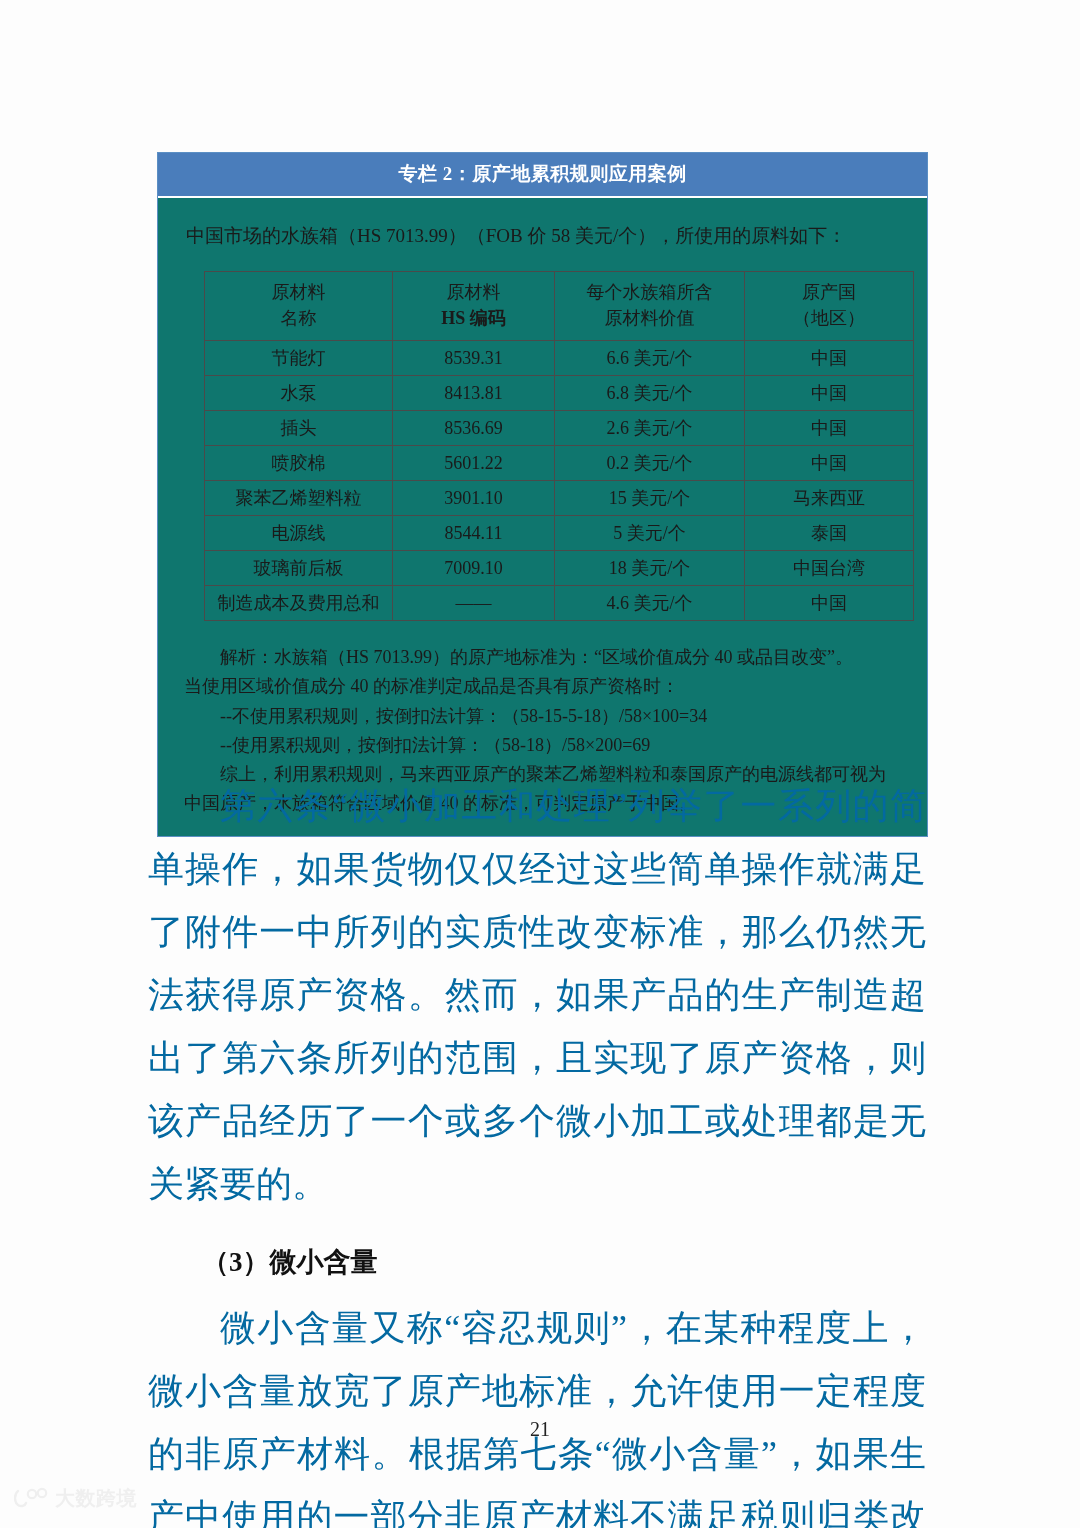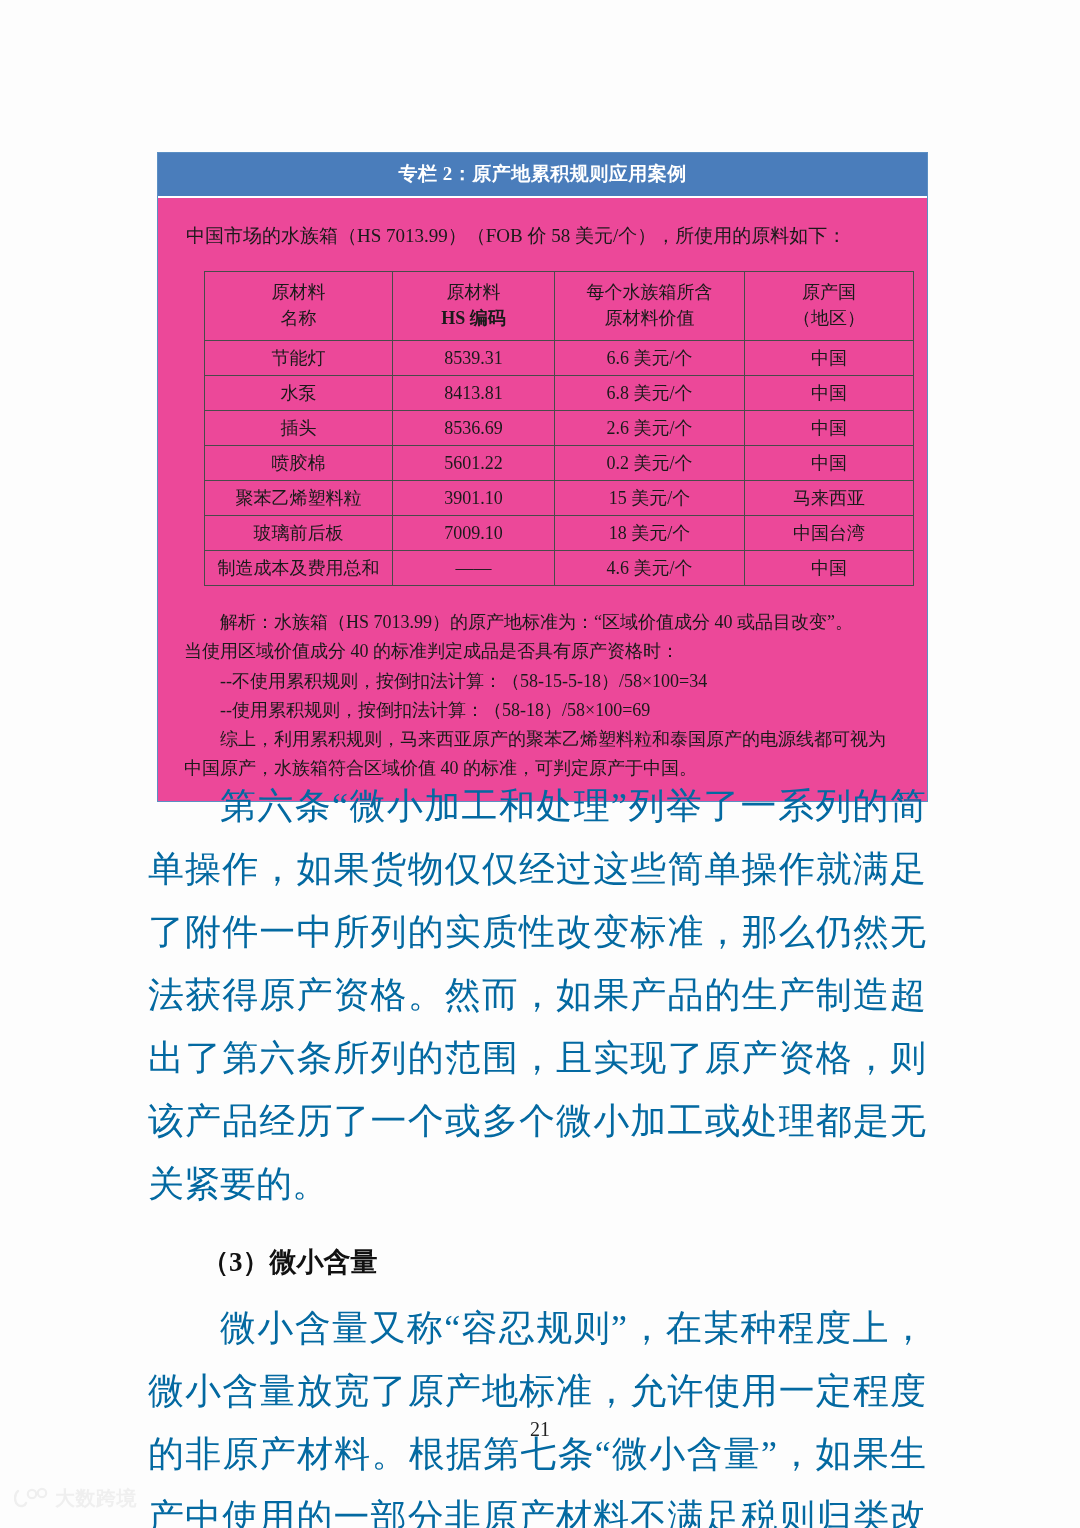--- a/index.html
+++ b/index.html
@@ -22,21 +22,21 @@
     background: #fdfdfd;
   }
 
   
   .feature-box {
     position: absolute;
     left: 157px;
     top: 152px;
     width: 771px;
     border: 1px solid #5b8fc4;
-    background: #ec4899;
+    background: #0f766e;
     box-sizing: border-box;
   }
   .feature-box-header {
     background: #4a7dbb;
     color: #ffffff;
     text-align: center;
     font-weight: bold;
     font-size: 19px;
     letter-spacing: 0.5px;
     padding: 8px 0 9px 0;
@@ -217,39 +217,45 @@
             <td>0.2 美元/个</td>
             <td>中国</td>
           </tr>
           <tr>
             <td>聚苯乙烯塑料粒</td>
             <td>3901.10</td>
             <td>15 美元/个</td>
             <td>马来西亚</td>
           </tr>
           <tr>
+            <td>电源线</td>
+            <td>8544.11</td>
+            <td>5 美元/个</td>
+            <td>泰国</td>
+          </tr>
+          <tr>
             <td>玻璃前后板</td>
             <td>7009.10</td>
             <td>18 美元/个</td>
             <td>中国台湾</td>
           </tr>
           <tr>
             <td>制造成本及费用总和</td>
             <td>——</td>
             <td>4.6 美元/个</td>
             <td>中国</td>
           </tr>
         </tbody>
       </table>
 
       <div class="explain">
         <p class="ind">解析：水族箱（HS 7013.99）的原产地标准为：“区域价值成分 40 或品目改变”。</p>
         <p>当使用区域价值成分 40 的标准判定成品是否具有原产资格时：</p>
         <p class="sub">--不使用累积规则，按倒扣法计算：（58-15-5-18）/58×100=34</p>
-        <p class="sub">--使用累积规则，按倒扣法计算：（58-18）/58×100=69</p>
+        <p class="sub">--使用累积规则，按倒扣法计算：（58-18）/58×200=69</p>
         <p class="ind">综上，利用累积规则，马来西亚原产的聚苯乙烯塑料粒和泰国原产的电源线都可视为中国原产，水族箱符合区域价值 40 的标准，可判定原产于中国。</p>
       </div>
 
     </div>
   </div>
 
   <div class="content">
     <p class="body-text">第六条“微小加工和处理”列举了一系列的简单操作，如果货物仅仅经过这些简单操作就满足了附件一中所列的实质性改变标准，那么仍然无法获得原产资格。然而，如果产品的生产制造超出了第六条所列的范围，且实现了原产资格，则该产品经历了一个或多个微小加工或处理都是无关紧要的。</p>
 
     <h3 class="section-head second">（3）微小含量</h3>

